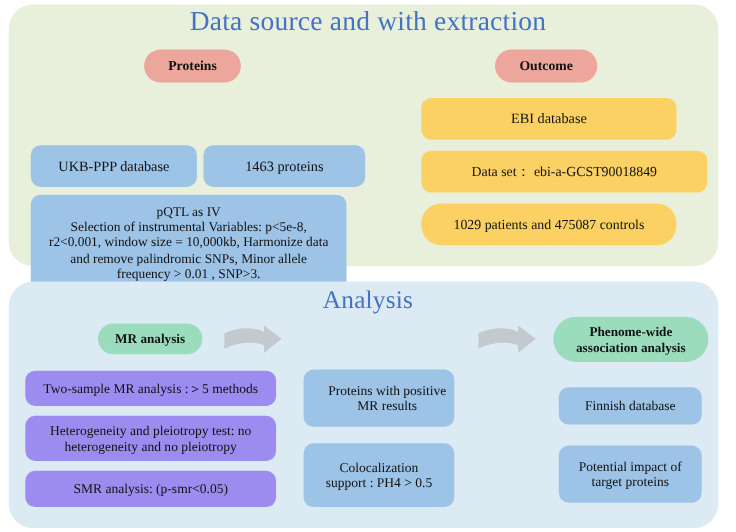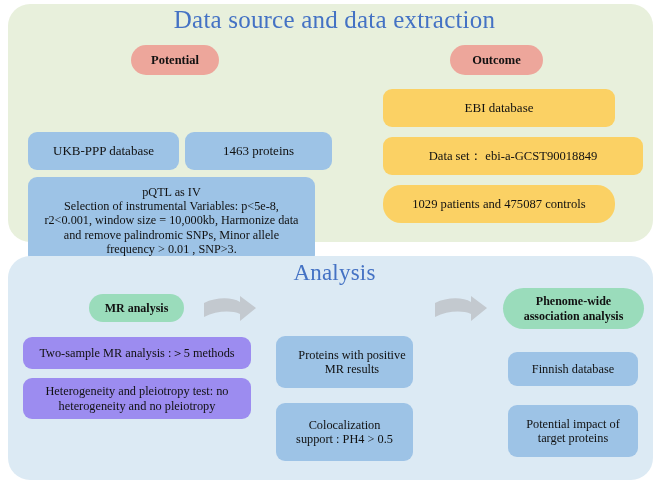--- a/index.html
+++ b/index.html
@@ -91,23 +91,23 @@
     position: absolute;
   }
 </style>
 </head>
 <body>
 
 <div id="canvas">
 
   <div class="panel" id="panel-source"></div>
 
-  <div class="section-title" id="title-source">Data source and data extraction</div>
+  <div class="section-title" id="title-source">Data source and with extraction</div>
 
-  <div class="box pill c-salmon bold" style="left:131px; top:45px; width:88px; height:30px; font-size:12.5px;">Potential</div>
+  <div class="box pill c-salmon bold" style="left:131px; top:45px; width:88px; height:30px; font-size:12.5px;">Proteins</div>
 
   <div class="box pill c-salmon bold" style="left:450px; top:45px; width:93px; height:30px; font-size:12.5px;">Outcome</div>
 
   <div class="box rbox c-blue" style="left:28px; top:89px; width:151px; height:38px; font-size:13px;">UKB-PPP database</div>
 
   <div class="box rbox c-blue" style="left:185px; top:89px; width:147px; height:38px; font-size:13px;">1463 proteins</div>
 
   <div class="box rbox c-blue" style="left:28px; top:134px; width:287px; height:87px; font-size:12.2px; white-space:pre-line;">pQTL as IV
 Selection of instrumental Variables: p&lt;5e-8,
 r2&lt;0.001, window size = 10,000kb, Harmonize data
@@ -136,20 +136,21 @@
 
   <svg class="arrow" style="left:433px; top:295px;" width="56" height="30" viewBox="0 0 56 30">
     <path d="M2 8 C14 2, 30 2, 38 7 L38 1 L54 13 L38 26 L38 19 C29 15, 14 16, 2 22 Z" fill="#c3c9cf"></path>
   </svg>
 
   <div class="box rbox c-purple" style="left:23px; top:337px; width:228px; height:32px; font-size:12.3px;">Two-sample MR analysis :＞5 methods</div>
 
   <div class="box rbox c-purple" style="left:23px; top:378px; width:228px; height:41px; font-size:12.3px; white-space:pre-line;">Heterogeneity and pleiotropy test: no
 heterogeneity and no pleiotropy</div>
 
+  <div class="box rbox c-purple" style="left:23px; top:428px; width:228px; height:33px; font-size:12.3px;">SMR analysis: (p-smr&lt;0.05)</div>
 
   <div class="box rbox c-blue2" style="left:276px; top:336px; width:137px; height:52px; font-size:12.3px; white-space:pre-line;padding-left:21px;">Proteins with positive
 MR results</div>
 
   <div class="box rbox c-blue2" style="left:276px; top:403px; width:137px; height:58px; font-size:12.3px; white-space:pre-line;">Colocalization
 support : PH4 &gt; 0.5</div>
 
   <div class="box rbox c-blue2" style="left:508px; top:352px; width:130px; height:34px; font-size:12.3px;">Finnish database</div>
 
   <div class="box rbox c-blue2" style="left:508px; top:405px; width:130px; height:52px; font-size:12.3px; white-space:pre-line;">Potential impact of

